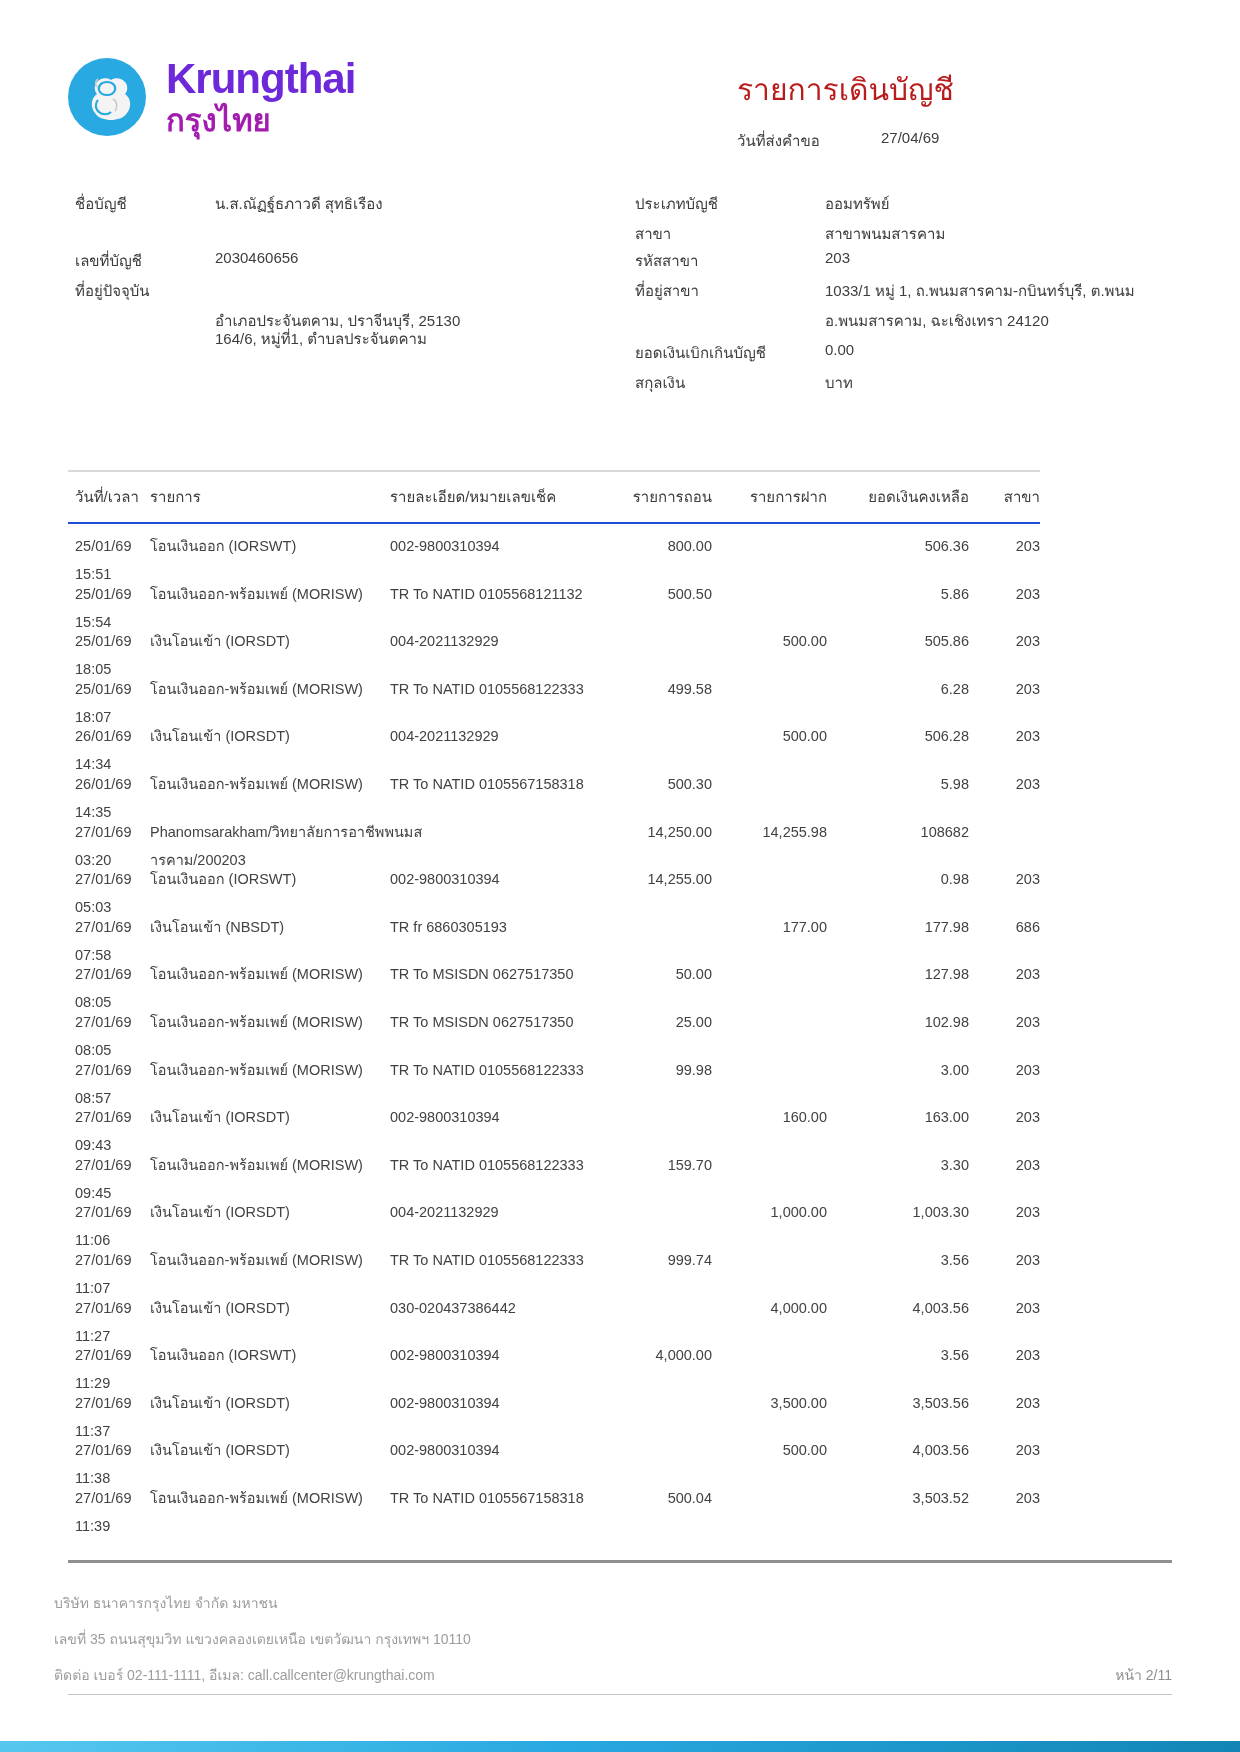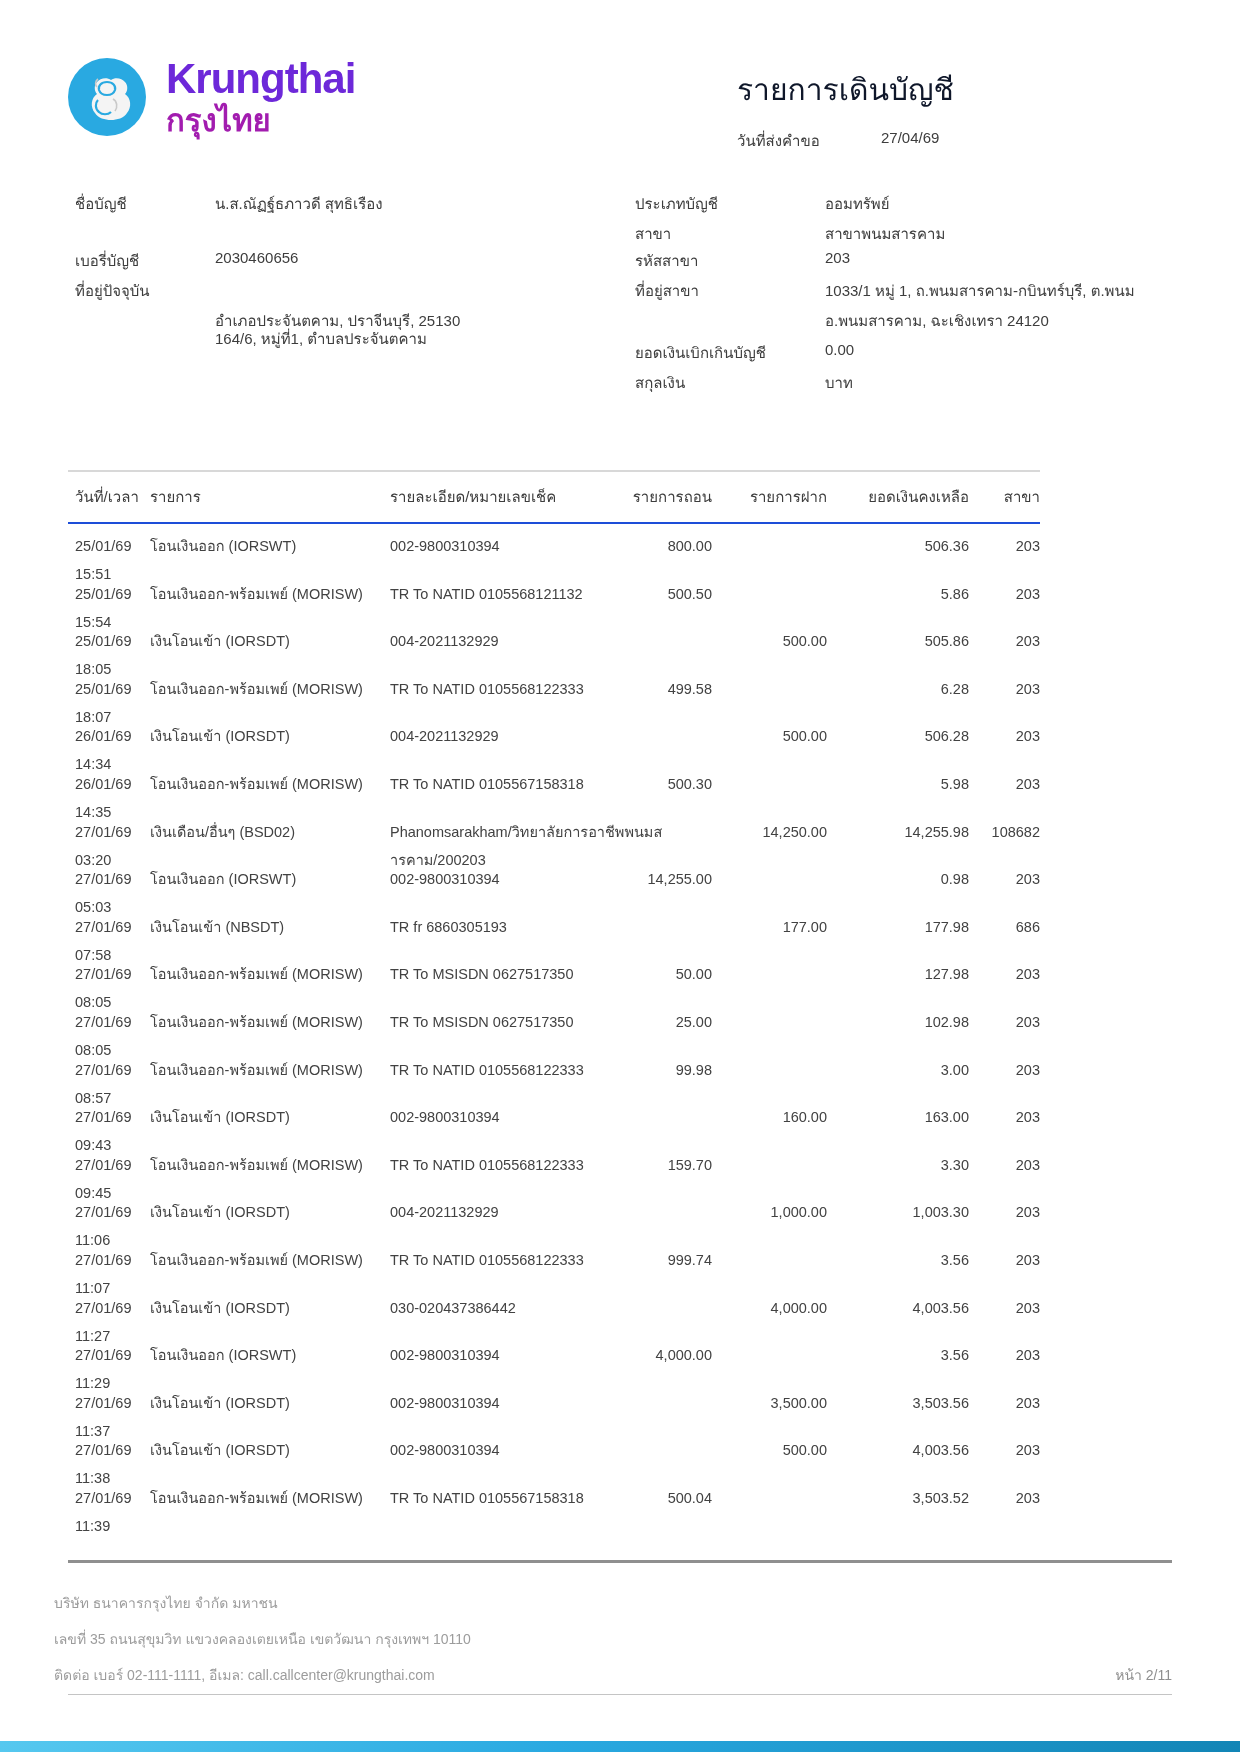--- a/index.html
+++ b/index.html
@@ -7,21 +7,21 @@
     position:relative;width:1240px;height:1752px;background:#ffffff;overflow:hidden;
     font-family:"Liberation Sans","DejaVu Sans",sans-serif;color:#3d3d3d;
   }
   
   .logo{position:absolute;left:68px;top:58px;display:flex;align-items:center;gap:20px;}
   .logo-circle{width:78px;height:78px;flex:0 0 auto;}
   .logo-en{font-size:42px;font-weight:bold;color:#6d28d9;line-height:1;letter-spacing:-1px;}
   .logo-th{font-size:31px;font-weight:bold;color:#a21caf;line-height:1;margin-top:5px;}
   
   .hdr{position:absolute;left:737px;top:66px;width:440px;}
-  .hdr-title{font-size:30px;color:#0f172a;margin:0 0 16px 0;font-weight:normal;}
+  .hdr-title{font-size:30px;color:#b91c1c;margin:0 0 16px 0;font-weight:normal;}
   .hdr-row{display:flex;font-size:15px;margin-bottom:15px;color:#3d3d3d;}
   .hdr-row .lbl{width:144px;flex:0 0 auto;}
   
   .fld{position:absolute;font-size:15px;white-space:nowrap;color:#3d3d3d;}
   
   .tbl{position:absolute;left:68px;top:470px;width:972px;}
   .grid-cols{display:grid;grid-template-columns:75px 240px 207px 115px 115px 142px 71px;}
   .tbl-head{padding:13px 0 13px 7px;border-top:2px solid #d8d8d8;border-bottom:2px solid #1d4ed8;font-size:15px;color:#3d3d3d;}
   .num{text-align:right;}
   .rows{margin-top:13px;}
@@ -61,21 +61,21 @@
   <div class="hdr">
     <h1 class="hdr-title">รายการเดินบัญชี</h1>
     <div class="hdr-row">
       <span class="lbl">วันที่ส่งคำขอ</span>
       <span>27/04/69</span>
     </div>
   </div>
 
   <div class="fld" style="left:75px;top:192px;">ชื่อบัญชี</div>
   <div class="fld" style="left:215px;top:192px;">น.ส.ณัฏฐ์ธภาวดี สุทธิเรือง</div>
-  <div class="fld" style="left:75px;top:249px;">เบอรี่บัญชี</div>
+  <div class="fld" style="left:75px;top:249px;">เลขที่บัญชี</div>
   <div class="fld" style="left:215px;top:249px;">2030460656</div>
   <div class="fld" style="left:75px;top:279px;">ที่อยู่ปัจจุบัน</div>
   <div class="fld" style="left:215px;top:279px;margin-top:48px;">164/6, หมู่ที่1, ตำบลประจันตคาม</div>
   <div class="fld" style="left:215px;top:309px;">อำเภอประจันตคาม, ปราจีนบุรี, 25130</div>
 
   <div class="fld" style="left:635px;top:192px;">ประเภทบัญชี</div>
   <div class="fld" style="left:825px;top:192px;">ออมทรัพย์</div>
   <div class="fld" style="left:635px;top:222px;">สาขา</div>
   <div class="fld" style="left:825px;top:222px;">สาขาพนมสารคาม</div>
   <div class="fld" style="left:635px;top:249px;">รหัสสาขา</div>
@@ -193,21 +193,20 @@
       <div class="num"></div>
       <div class="num">5.98</div>
       <div class="num">203</div>
     </div>
 
     <div class="t-row grid-cols">
       <div>
         <div>27/01/69</div>
         <div class="line2">03:20</div>
       </div>
-      <div>เงินเดือน/อื่นๆ (BSD02)</div>
       <div class="c-detail">
         <div>Phanomsarakham/วิทยาลัยการอาชีพพนมส</div>
         <div class="line2">ารคาม/200203</div>
       </div>
       <div class="num"></div>
       <div class="num">14,250.00</div>
       <div class="num">14,255.98</div>
       <div class="num">108682</div>
     </div>
 

